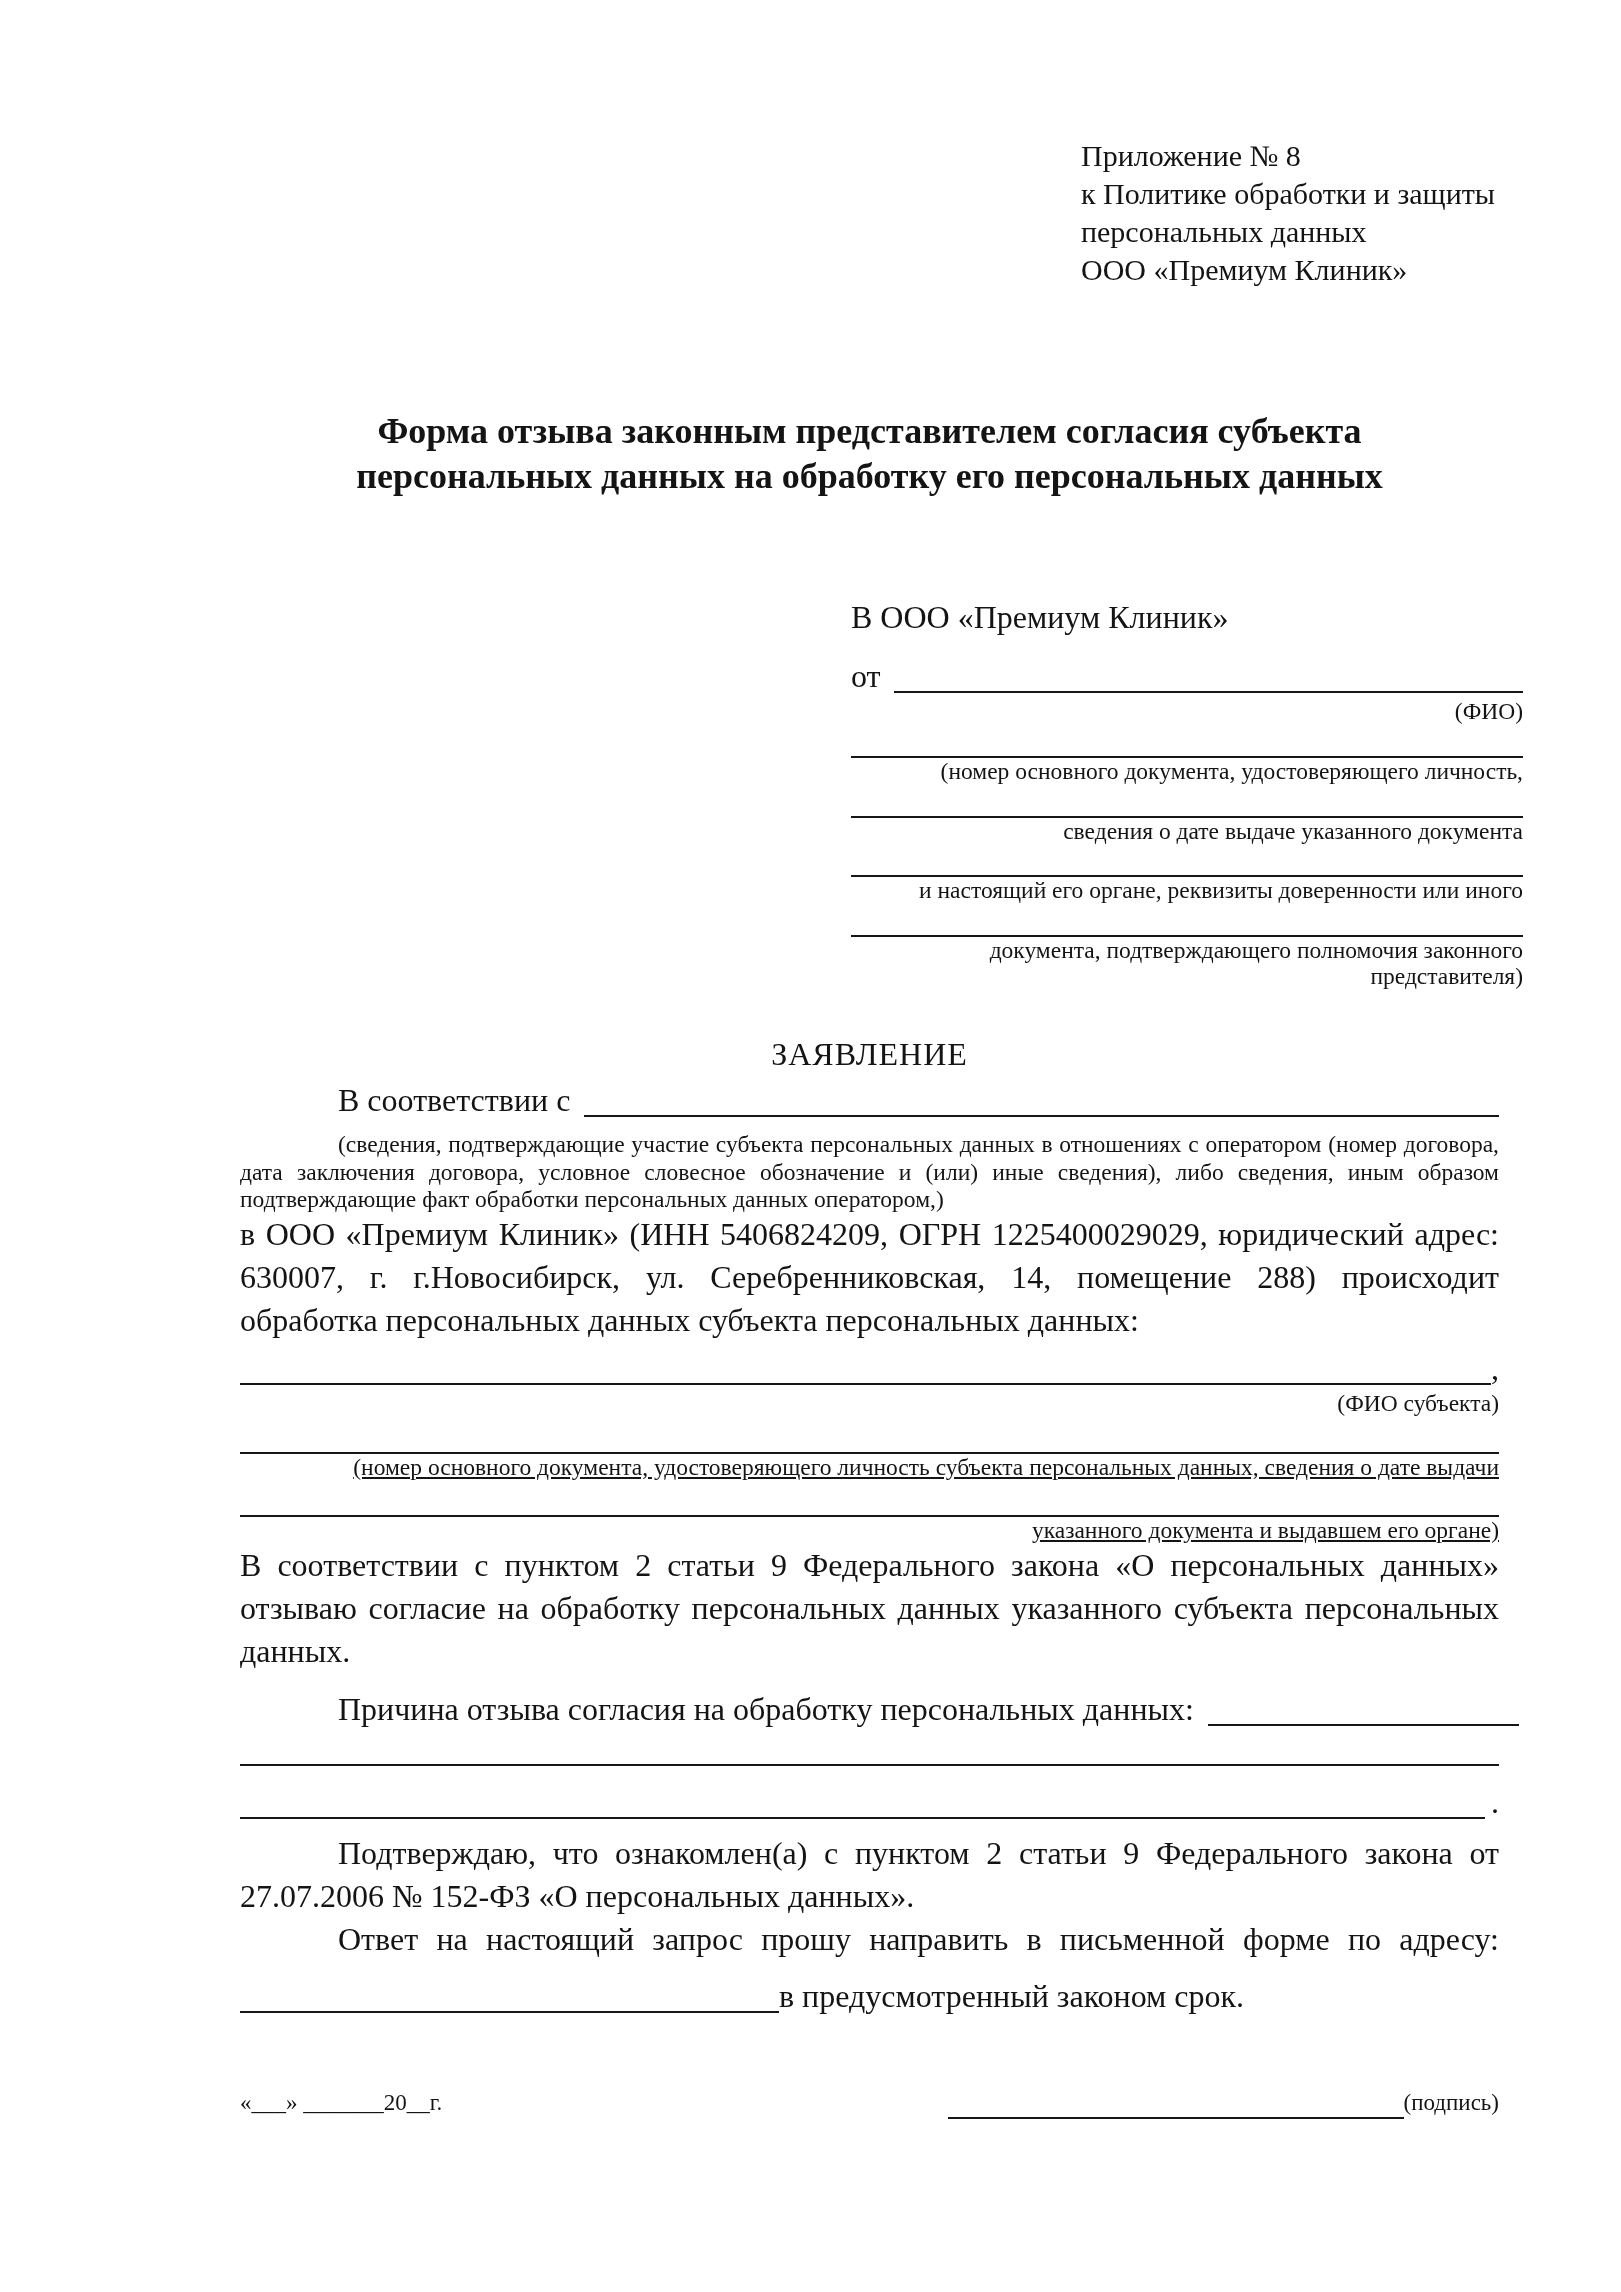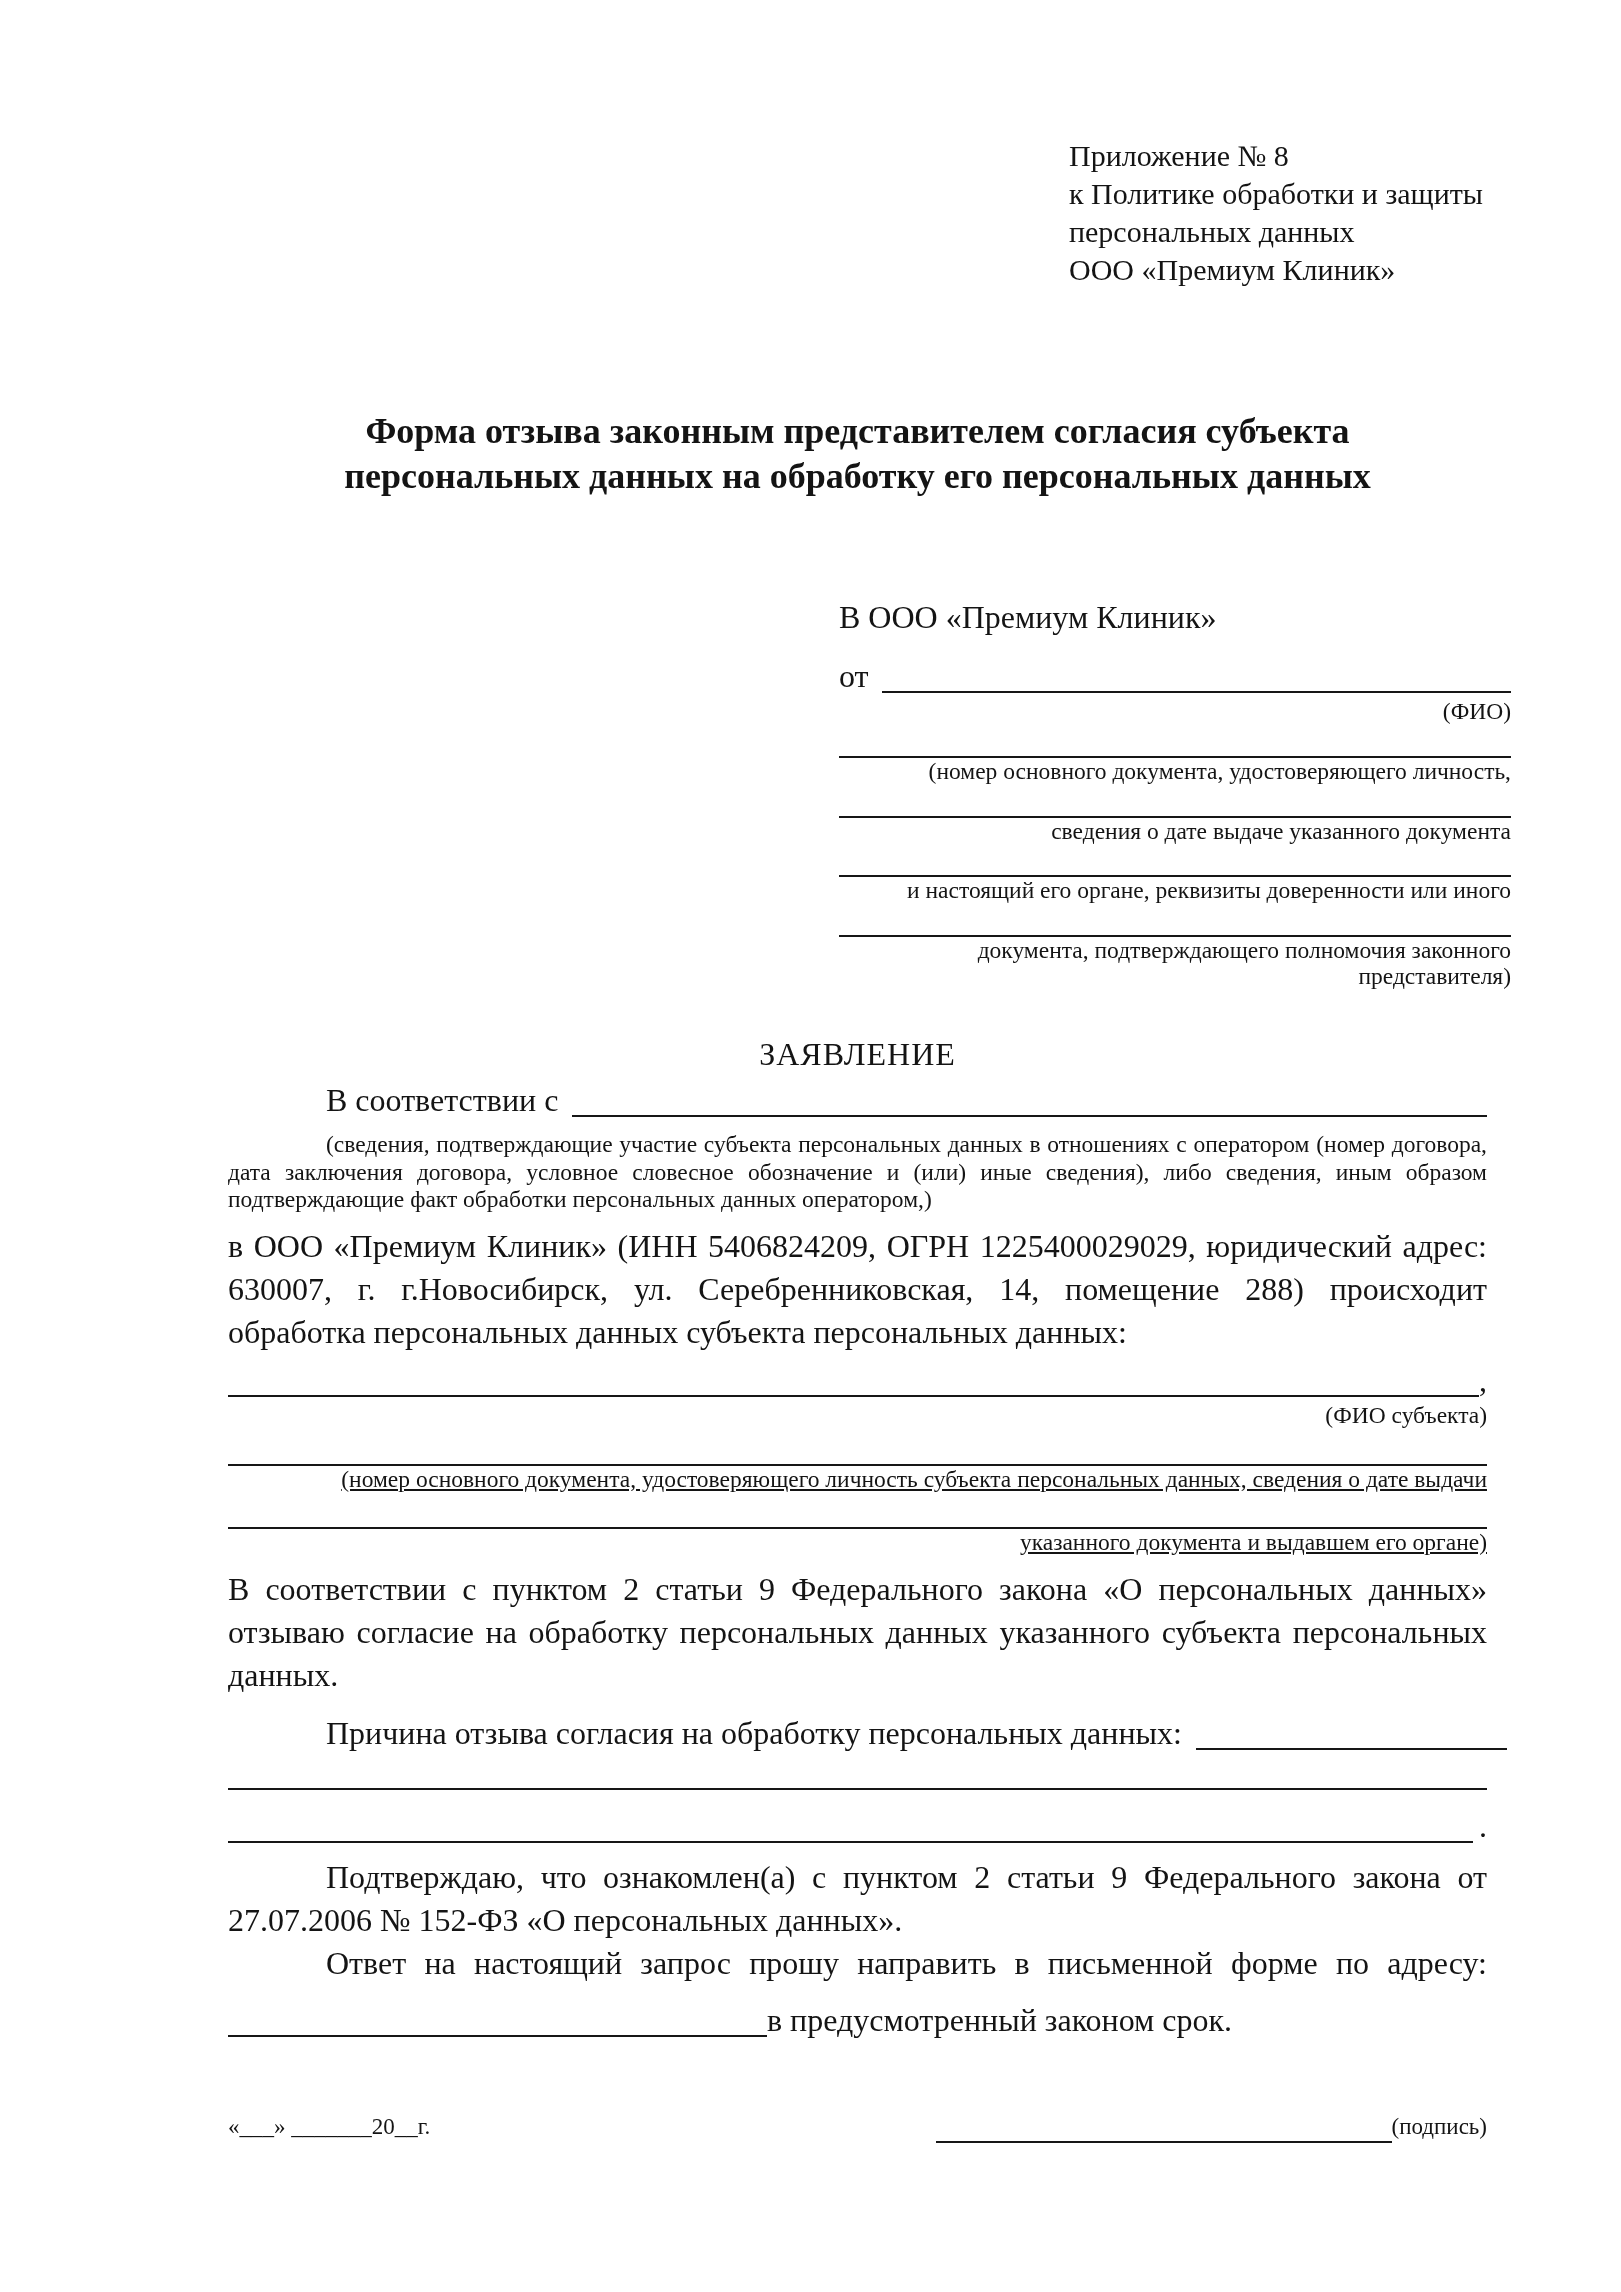--- a/index.html
+++ b/index.html
@@ -7,21 +7,21 @@
     position: relative;
     width: 1621px;
     height: 2293px;
     background: #ffffff;
     color: #141414;
     font-family: "Liberation Serif", "DejaVu Serif", serif;
     overflow: hidden;
   }
   .content {
     position: absolute;
-    left: 228px;
+    left: 240px;
     width: 1259px;
     top: 0;
   }
   
   .header-block {
     padding-top: 137px;
     margin-left: 841px;
     font-size: 30px;
     line-height: 38px;
     white-space: nowrap;
@@ -77,21 +77,21 @@
   .intro-row { margin-top: 2px; }
   .indent { padding-left: 98px; text-align: center; }
   .small-note {
     margin-top: 9px;
     font-size: 23.5px;
     line-height: 27.4px;
     text-align: justify;
     text-indent: 98px;
   }
   .body-par {
-    margin-top: 12px;
+    margin-top: 0;
     font-size: 32px;
     line-height: 43px;
     text-align: justify;
   }
   .indent-par { text-indent: 98px; margin-top: 7.8px; }
   .subject-row { margin-top: 3.9px; }
   .full-group { margin-top: 5.9px; text-decoration: underline; }
   .full-group .blank-row { height: 29px; }
   .reason-row .fill { margin-right: -19.6px; }
   .reason-extra-1 { margin-top: 23.5px; height: 9.8px; }

